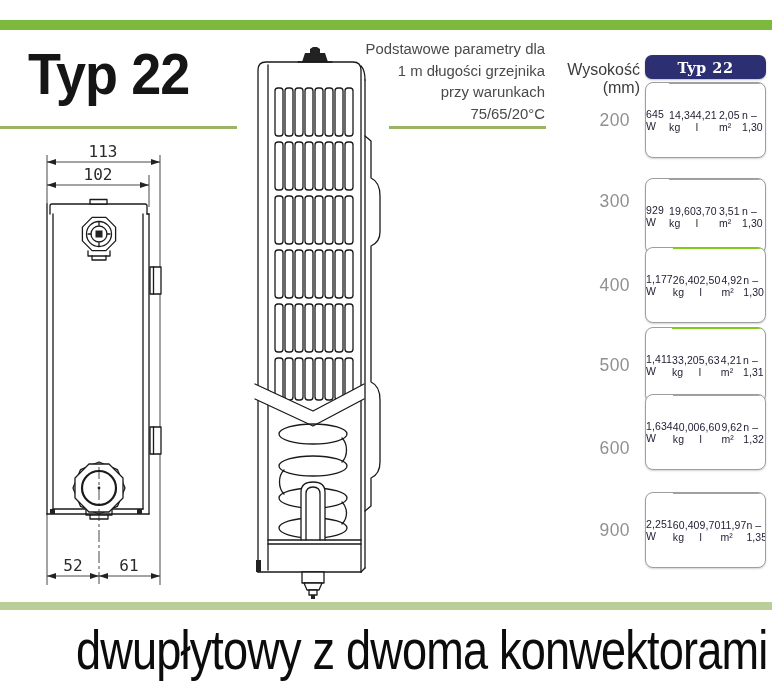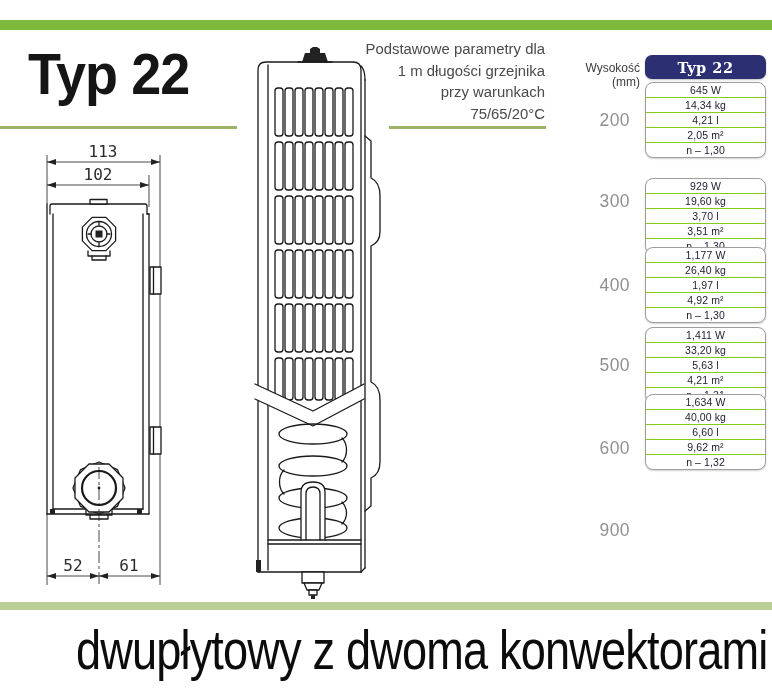--- a/index.html
+++ b/index.html
@@ -26,31 +26,31 @@
     color:#4a4a4a;transform:scaleX(.96);transform-origin:right top;
   }
   
   svg{display:block;}
   .lw{stroke:#1a1a1a;stroke-width:1.3;fill:none;stroke-linecap:round;stroke-linejoin:round;}
   .lwthin{stroke:#1a1a1a;stroke-width:.8;fill:none;}
   .fillk{fill:#222;stroke:none;}
   .fw{fill:#fff;}
   .dimtxt{font-family:"DejaVu Sans Mono",monospace;font-size:16px;fill:#2a2a2a;}
   
-  .wys{left:558px;top:61px;width:82px;text-align:right;font-size:12px;color:#3c3c3c;}
+  .wys{left:558px;top:61px;width:82px;text-align:right;font-size:16px;color:#3c3c3c;}
   .pill{
     left:645px;top:55px;width:121px;height:24px;background:#2d2f73;border-radius:7px;
     color:#fff;font-family:"DejaVu Serif",serif;font-weight:bold;font-size:14.5px;
     display:flex;align-items:center;justify-content:center;letter-spacing:.5px;
     box-shadow:0 1px 2px rgba(0,0,0,.25);
   }
   .tgroup{
     left:645px;width:121px;height:76px;background:#fff;border:1.2px solid #9e9e9e;
     border-radius:8px;box-shadow:0 1px 2px rgba(0,0,0,.18);box-sizing:border-box;
-    display:flex;flex-direction:column;overflow:hidden;
+    display:flex;flex-direction:row;overflow:hidden;
   }
   .tcell{
     flex:1;display:flex;align-items:center;justify-content:center;
     font-size:10.5px;color:#1c1c30;letter-spacing:.1px;
   }
   .tcell + .tcell{border-top:1px solid #84cc16;}
   .hlabel{
     left:556px;width:74px;text-align:right;font-size:19px;color:#909090;
     transform:scaleX(.92);transform-origin:right top;letter-spacing:.5px;
   }
@@ -269,21 +269,21 @@
     <div class="tcell">19,60 kg</div>
     <div class="tcell">3,70 l</div>
     <div class="tcell">3,51 m²</div>
     <div class="tcell">n – 1,30</div>
   </div>
 
   <div class="abs hlabel" style="top:274px">400</div>
   <div class="abs tgroup" style="top:247px">
     <div class="tcell">1,177 W</div>
     <div class="tcell">26,40 kg</div>
-    <div class="tcell">1,97 l</div>
+    <div class="tcell">2,50 l</div>
     <div class="tcell">4,92 m²</div>
     <div class="tcell">n – 1,30</div>
   </div>
 
   <div class="abs hlabel" style="top:354px">500</div>
   <div class="abs tgroup" style="top:327px">
     <div class="tcell">1,411 W</div>
     <div class="tcell">33,20 kg</div>
     <div class="tcell">5,63 l</div>
     <div class="tcell">4,21 m²</div>
@@ -293,19 +293,26 @@
   <div class="abs hlabel" style="top:437px">600</div>
   <div class="abs tgroup" style="top:394px">
     <div class="tcell">1,634 W</div>
     <div class="tcell">40,00 kg</div>
     <div class="tcell">6,60 l</div>
     <div class="tcell">9,62 m²</div>
     <div class="tcell">n – 1,32</div>
   </div>
 
   <div class="abs hlabel" style="top:519px">900</div>
+  <div class="abs tgroup" style="top:492px">
+    <div class="tcell">2,251 W</div>
+    <div class="tcell">60,40 kg</div>
+    <div class="tcell">9,70 l</div>
+    <div class="tcell">11,97 m²</div>
+    <div class="tcell">n – 1,35</div>
+  </div>
 
   <div class="abs sageband"></div>
   <div class="abs caption-wrap">
     <span class="caption">dwupłytowy z dwoma konwektorami</span>
   </div>
 
 </div>
 
 </body></html>

